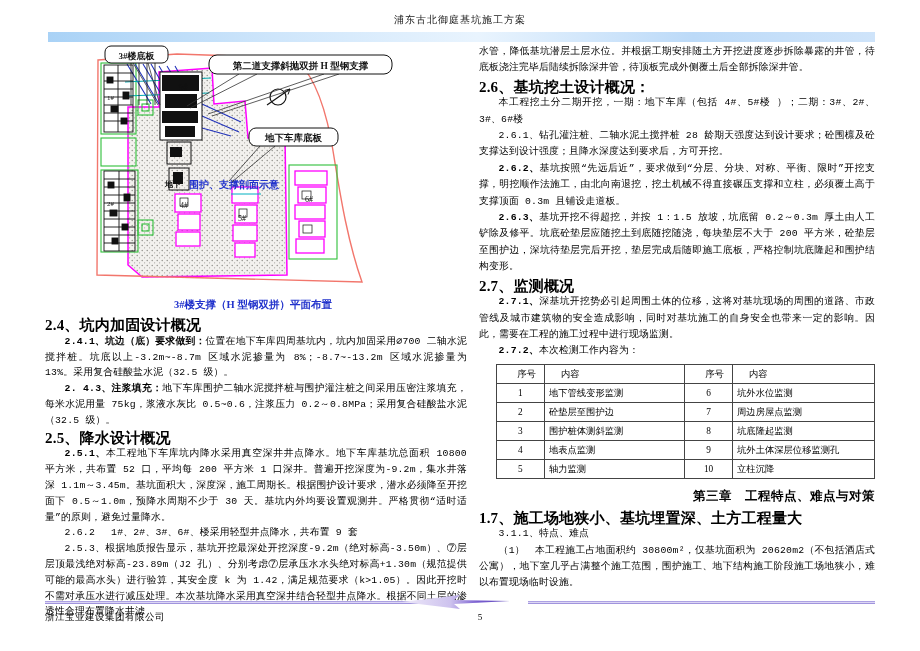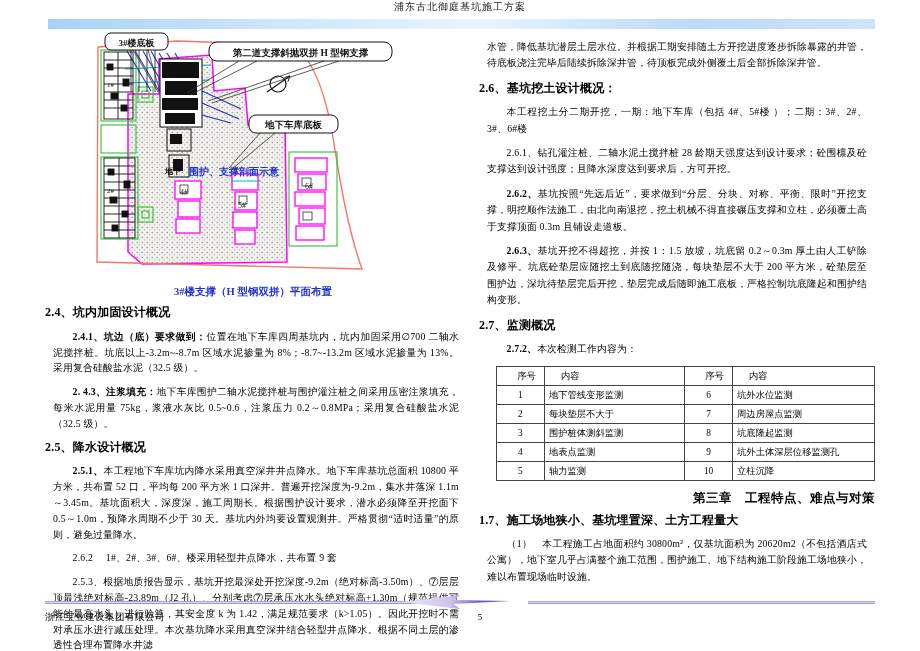--- a/index.html
+++ b/index.html
@@ -1,28 +1,28 @@
 <!DOCTYPE html>
 <html><head>
 <meta charset="utf-8">
 <style>
   html,body{margin:0;padding:0;}
   body{
     width:920px;height:651px;background:#ffffff;position:relative;overflow:hidden;
     font-family:"Liberation Serif","DejaVu Serif",serif;color:#000;
   }
-  .doc-title{ text-align:center;font-size:10px;letter-spacing:1px;color:#222;}
+  .doc-title{ text-align:center;font-size:10px;letter-spacing:1px;padding-top:13px;color:#222;}
   .header-bar{ margin:5px 45px 0 48px;height:10px;
     background:linear-gradient(90deg,#a9d2f6 0%,#cfe6fb 28%,#e9f4fe 52%,#bcdaf8 78%,#cfe4fa 100%);}
   .cols{display:flex;gap:12px;padding:2px 45px 0 45px;}
   .col-left{width:424px;}
   .col-right{width:398px;}
   .diagram-wrap{margin-left:36px;width:370px;height:272px;position:relative;}
-  .h{font-weight:bold;font-size:12px;line-height:15.8px;margin:2px 0 0;letter-spacing:0.2px;}
-  .p{font-size:9.8px;line-height:15.8px;margin:8px;text-align:justify;text-indent:2em;letter-spacing:0.2px;}
+  .h{font-weight:bold;font-size:15px;line-height:15.8px;margin:2px 0 0;letter-spacing:0.2px;}
+  .p{font-size:9.8px;line-height:15.8px;margin:0;text-align:justify;text-indent:2em;letter-spacing:0.2px;font-family:Liberation Mono, monospace;}
   .col-right .h{line-height:16.4px;}
   .col-right .p{line-height:16.4px;}
   .p.noindent{text-indent:0;}
   .chapter{ text-align:right;font-weight:bold;font-size:12.5px;margin:9px 0 5px;letter-spacing:0.5px;}
   table.mon{border-collapse:collapse;margin:4px 0 0 17px;}
   table.mon td{border:1px solid #444;font-size:9.3px;height:16px;padding:1px 4px;line-height:12px;}
   table.mon td.num{width:30px;text-align:center;}
   table.mon td.c1{width:138px;}
   table.mon td.c2{width:140px;}
   table.mon tr.head td{padding-left:16px;}
@@ -182,39 +182,40 @@
   </div>
 
   <div class="col-right">
     <p class="p noindent">水管，降低基坑潜层土层水位。并根据工期安排随土方开挖进度逐步拆除暴露的井管，待底板浇注完毕后陆续拆除深井管，待顶板完成外侧覆土后全部拆除深井管。</p>
     <p class="h">2.6、基坑挖土设计概况：</p>
     <p class="p">本工程挖土分二期开挖，一期：地下车库（包括 4#、5#楼 ）；二期：3#、2#、3#、6#楼</p>
     <p class="p"><span>2.6.1、</span><span>钻孔灌注桩、二轴水泥土搅拌桩 28 龄期天强度达到设计要求；砼围檩及砼支撑达到设计强度；且降水深度达到要求后，方可开挖。</span></p>
     <p class="p"><b>2.6.2、</b><span>基坑按照“先远后近”，要求做到“分层、分块、对称、平衡、限时”开挖支撑，明挖顺作法施工，由北向南退挖，挖土机械不得直接碾压支撑和立柱，必须覆土高于支撑顶面 0.3m 且铺设走道板。</span></p>
     <p class="p"><b>2.6.3、</b><span>基坑开挖不得超挖，并按 1：1.5 放坡，坑底留 0.2～0.3m 厚土由人工铲除及修平。坑底砼垫层应随挖土到底随挖随浇，每块垫层不大于 200 平方米，砼垫层至围护边，深坑待垫层完后开挖，垫层完成后随即施工底板，严格控制坑底隆起和围护结构变形。</span></p>
     <p class="h">2.7、监测概况</p>
+    <p class="p"><b>2.7.1、</b><span>深基坑开挖势必引起周围土体的位移，这将对基坑现场的周围的道路、市政管线及城市建筑物的安全造成影响，同时对基坑施工的自身安全也带来一定的影响。因此，需要在工程的施工过程中进行现场监测。</span></p>
     <p class="p"><b>2.7.2、</b><span>本次检测工作内容为：</span></p>
 
     <table class="mon">
       <tbody>
         <tr class="head">
           <td class="num">序号</td>
           <td class="c1">内容</td>
           <td class="num">序号</td>
           <td class="c2">内容</td>
         </tr>
         <tr>
           <td class="num">1</td>
           <td class="c1">地下管线变形监测</td>
           <td class="num">6</td>
           <td class="c2">坑外水位监测</td>
         </tr>
         <tr>
           <td class="num">2</td>
-          <td class="c1">每块垫层不大于</td>
+          <td class="c1">砼垫层至围护边</td>
           <td class="num">7</td>
           <td class="c2">周边房屋点监测</td>
         </tr>
         <tr>
           <td class="num">3</td>
           <td class="c1">围护桩体测斜监测</td>
           <td class="num">8</td>
           <td class="c2">坑底隆起监测</td>
         </tr>
         <tr>
@@ -227,20 +228,21 @@
           <td class="num">5</td>
           <td class="c1">轴力监测</td>
           <td class="num">10</td>
           <td class="c2">立柱沉降</td>
         </tr>
       </tbody>
     </table>
 
     <div class="chapter">第三章　工程特点、难点与对策</div>
     <p class="h">1.7、施工场地狭小、基坑埋置深、土方工程量大</p>
+    <p class="p">3.1.1、特点、难点</p>
     <p class="p">（1）　本工程施工占地面积约 30800m²，仅基坑面积为 20620m2（不包括酒店式公寓），地下室几乎占满整个施工范围，围护施工、地下结构施工阶段施工场地狭小，难以布置现场临时设施。</p>
   </div>
 </div>
 
 <div id="frule-left" class="footer-rule"></div>
 <div class="footer-arrow">
   <svg width="112" height="16" viewBox="0 0 112 16">
     <defs>
       <linearGradient id="agrad" x1="0" y1="0" x2="1" y2="0">
         <stop offset="0" stop-color="#efeaf9"></stop>

